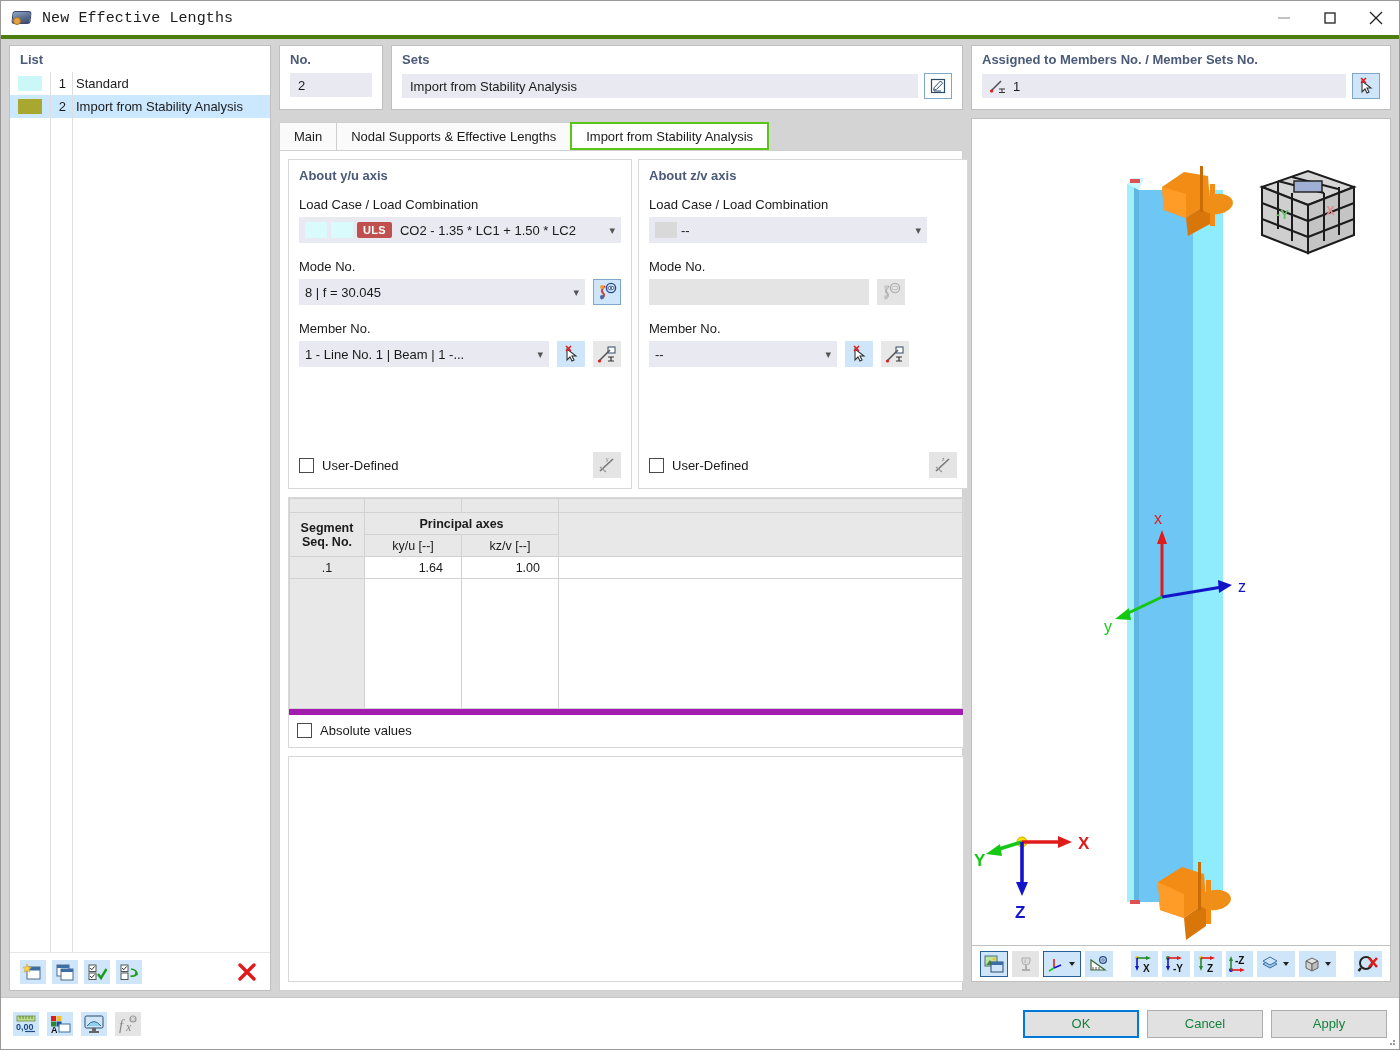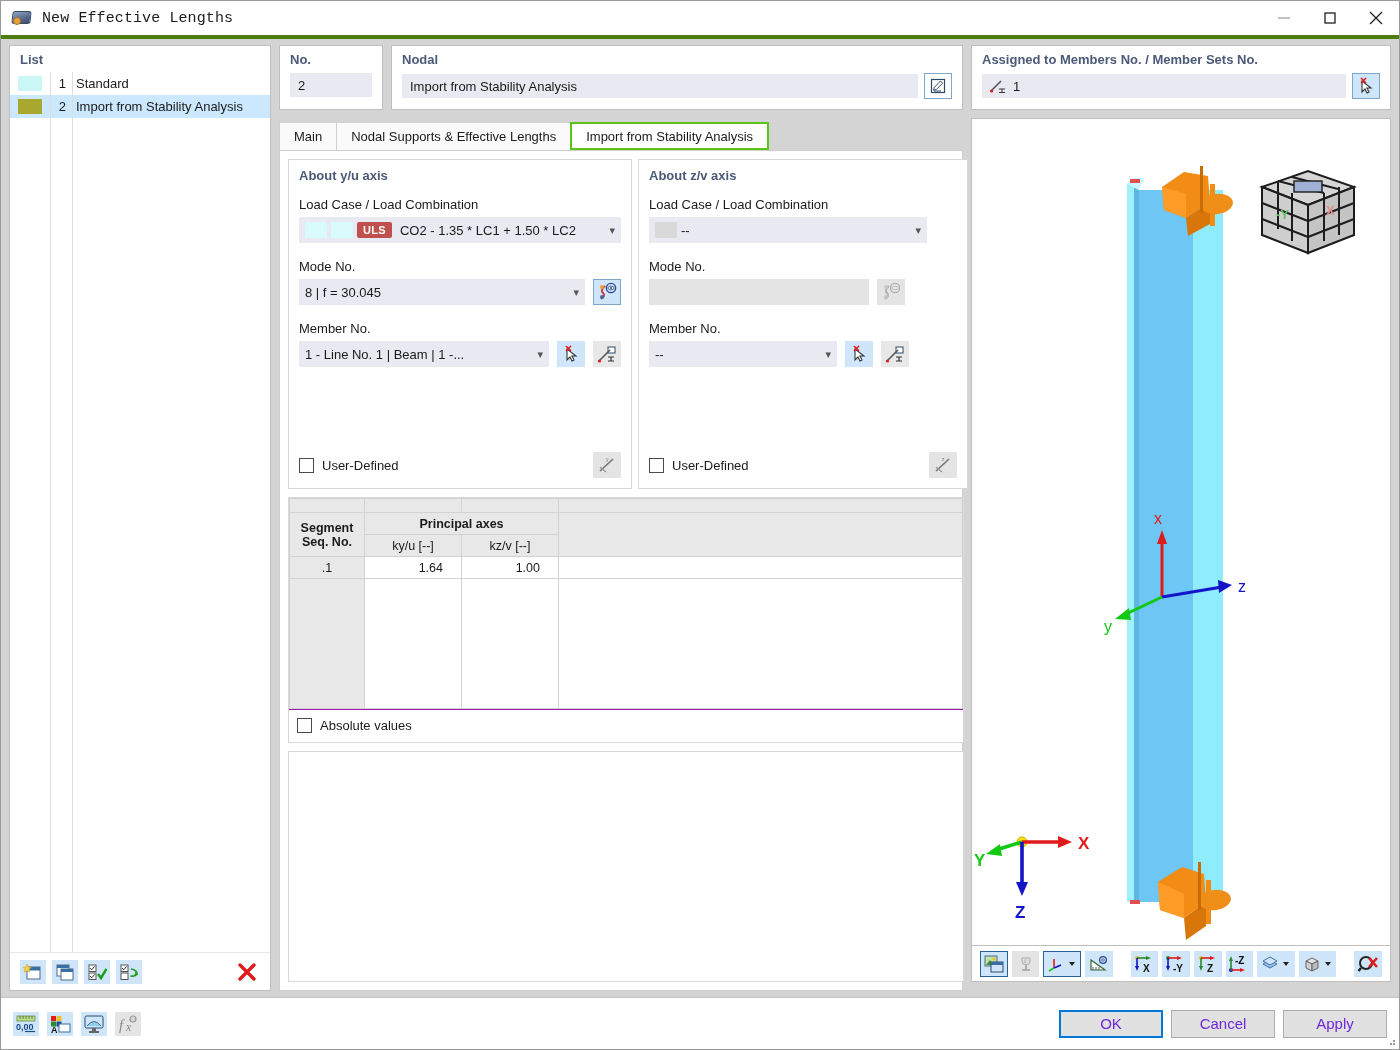--- a/index.html
+++ b/index.html
@@ -163,21 +163,21 @@
   .hdr1 td { background: #e8e8e8; text-align: center; font-weight: bold; height: 22px; }
   .hdr2 td { background: #e8e8e8; text-align: center; font-weight: normal; height: 22px; }
   .c-seg { width: 75px; }
   .c-ky  { width: 97px; }
   .c-kz  { width: 97px; }
   .datarow td { height: 22px; }
   .datarow .seg { background: #e8e8e8; text-align: center; }
   .datarow .num { text-align: right; padding-right: 18px; background: #fff; }
   .filler td { height: 130px; background: #fff; }
   .filler .seg { background: #e8e8e8; }
-  .abs-row { display: flex; align-items: center; gap: 8px; padding: 8px 0 9px 8px; border-top:1px solid #a21caf;}
+  .abs-row { display: flex; align-items: center; gap: 8px; padding: 8px 0 9px 8px; border-top:6px solid #a21caf;}
   .bottom-white { margin-top: 8px; border: 1px solid #d8d8d8; background: #fff; width: 676px; flex: 1 1 auto; min-height: 0; }
 
   
   .viewport-col { width: 420px; flex: 0 0 420px; display: flex; flex-direction: column; margin-bottom: 15px; }
   .viewport {
     flex: 1 1 auto; background: #ffffff; border: 1px solid #bfbfbf; position: relative; overflow: hidden;
   }
   .vp-toolbar {
     height: 36px; background: #ffffff; border: 1px solid #bfbfbf; border-top: none;
     display: flex; align-items: center; gap: 4px; padding: 0 8px;
@@ -191,23 +191,23 @@
   .vp-btn.wide { width: 38px; }
   .vp-sep { width: 10px; }
 
   
   .footer {
     height: 52px; flex: 0 0 52px; background: #ffffff; border-top: 1px solid #c6c6c6;
     display: flex; align-items: center; padding: 0 12px; gap: 8px;
   }
   .footer-spacer { flex: 1 1 auto; }
   .btn {
-    width: 104px; height: 28px; border: 1px solid #adadad; background: #e1e1e1;
-    font-size: 15px; display: flex; align-items: center; justify-content: center;
-    color: #6d28d9; font-family: "Liberation Sans", sans-serif;
+    width: 116px; height: 28px; border: 1px solid #adadad; background: #e1e1e1;
+    font-size: 13px; display: flex; align-items: center; justify-content: center;
+    color: #15803d; font-family: "Liberation Sans", sans-serif;
   }
   .btn.primary { border: 2px solid #0078d7; background: #e1e1e1; }
   .grip { position: absolute; right: 3px; bottom: 3px; width: 12px; height: 12px; }
 </style>
 </head>
 <body>
 
 <div class="window">
 
   <div class="titlebar">
@@ -297,21 +297,21 @@
         </div>
       </div>
 
       <div class="center-col">
         <div class="top-strip">
           <div class="fieldbox no-box">
             <div class="lbl">No.</div>
             <div class="txtinput">2</div>
           </div>
           <div class="fieldbox name-box">
-            <div class="lbl">Nodal</div>
+            <div class="lbl">Sets</div>
             <div class="inline-in">
               <div class="txtinput" style="flex:1 1 auto">Import from Stability Analysis</div>
               <div class="iconbtn" style="background:#fff;border-color:#7ea7c9">
                 <svg width="18" height="18" viewBox="0 0 18 18">
                   <rect x="2.5" y="2.5" width="13" height="13" fill="none" stroke="#2a4a6a" stroke-width="1.2"></rect>
                   <path d="M11.5 4 L13.6 6.2 L7.2 12.6 L4.6 13.2 L5.2 10.6 Z" fill="#fff" stroke="#2a4a6a" stroke-width="1"></path>
                   <line x1="5" y1="14" x2="12" y2="14" stroke="#2a4a6a" stroke-width="1"></line>
                 </svg>
               </div>
             </div>

